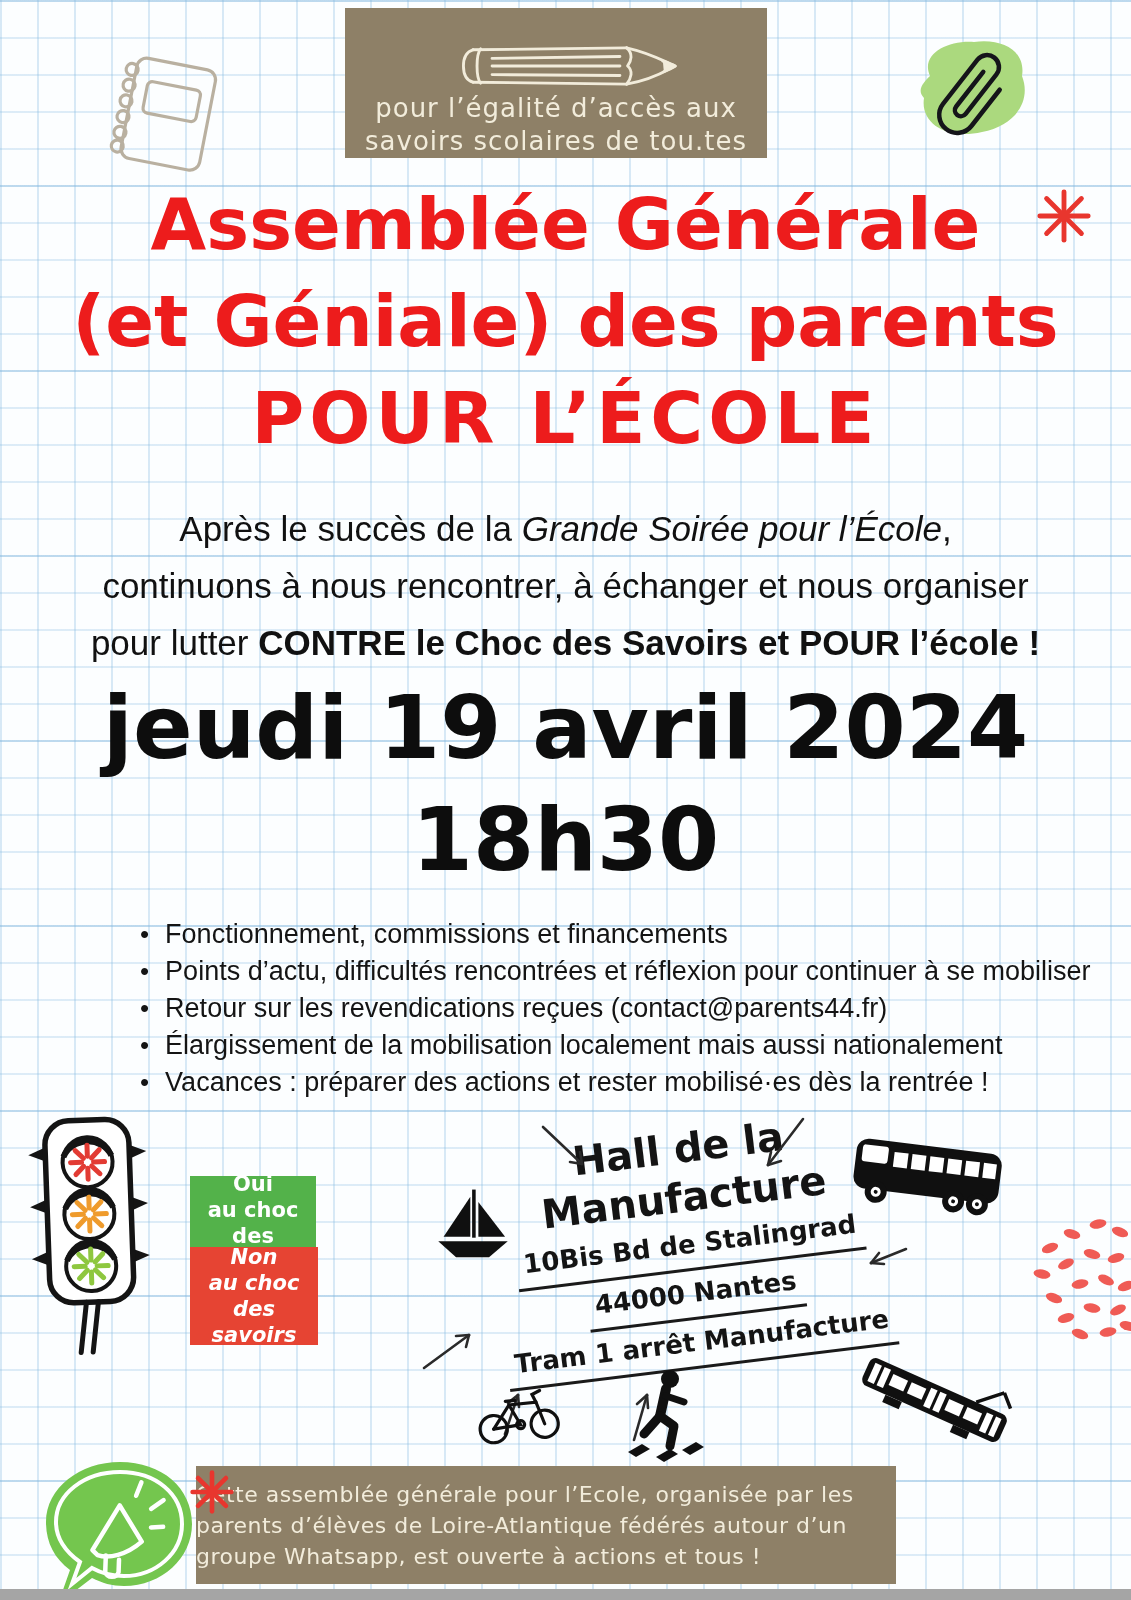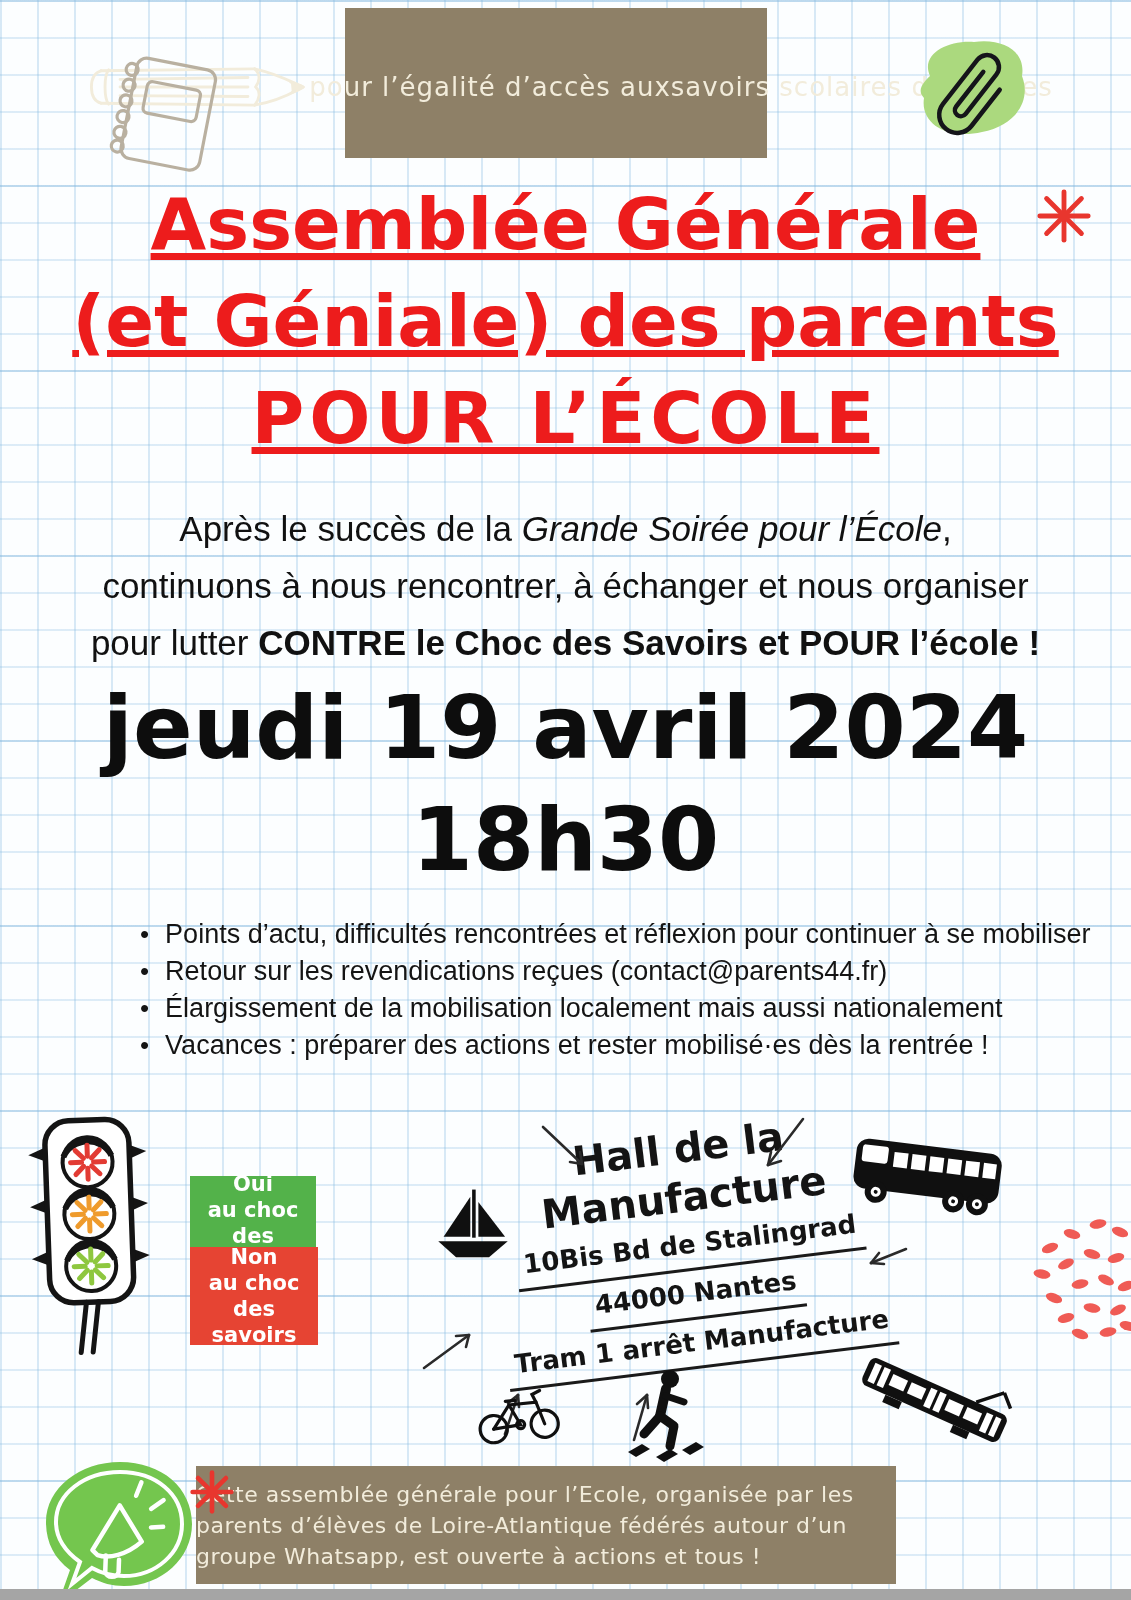--- a/index.html
+++ b/index.html
@@ -15,49 +15,49 @@
       linear-gradient(to bottom, rgba(110,170,215,.30) 2px, transparent 2px);
     background-size: 37px 37px, 37px 37px, 37px 185px;
     font-family:"DejaVu Sans", sans-serif;
     color:#1d1d1d;
   }
   .abs{position:absolute;}
   
   .top-banner{
     left:345px;top:8px;width:422px;height:150px;
     background:#8e8067;
-    display:flex;flex-direction:row;align-items:center;justify-content:center;
+    display:flex;flex-direction:column;align-items:center;justify-content:flex-end;
     padding-top:8px;box-sizing:border-box;
   }
   .top-banner .hand{
     color:#f2ecdb;font-size:26px;line-height:33px;letter-spacing:1px;
     font-family:"DejaVu Sans", sans-serif;white-space:nowrap;
   }
   
-  .title{left:0;right:0;top:176px;text-align:center;color:#ed1c1c;font-weight:bold;text-decoration:underline;}
+  .title{left:0;right:0;top:176px;text-align:center;color:#ed1c1c;font-weight:bold;}
   .title .t-line{font-size:72px;line-height:97px;white-space:nowrap;}
   .title .t-line3{letter-spacing:5px;}
   
   .intro{left:15px;right:15px;top:500px;text-align:center;
     font-family:"Liberation Sans", sans-serif;font-size:35px;line-height:57px;color:#111;}
   .intro .it{font-style:italic;}
   .intro .bd{font-weight:bold;}
   
   .datetime{left:0;right:0;top:672px;text-align:center;font-weight:bold;color:#0d0d0d;}
   .datetime .d-line{font-size:88px;line-height:112px;white-space:nowrap;}
   
   .agenda{left:140px;top:916px;right:30px;font-family:"Liberation Sans", sans-serif;
     font-size:27px;line-height:37px;color:#141414;}
   .agenda-row{white-space:nowrap;}
   .agenda-row .dot::before{content:"•";margin-right:16px;font-size:26px;}
   
   .sign{color:#fff;font-weight:bold;text-align:center;font-size:21px;line-height:26px;
     box-sizing:border-box;display:flex;flex-direction:column;justify-content:center;}
   .sign-yes{left:190px;top:1150px;width:126px;height:93px;background:#53b24a;margin-top:26px;}
-  .sign-no{left:190px;top:1247px;width:128px;height:98px;background:#e64433;}
+  .sign-no{left:190px;top:1247px;width:128px;height:98px;background:#e64433;font-style:italic;}
   
   .venue{left:470px;top:1124px;width:440px;text-align:center;transform:rotate(-7deg);color:#141414;}
   .venue .v-name{font-size:40px;line-height:49px;font-weight:bold;white-space:nowrap;}
   .venue .v-addr{font-size:26px;line-height:44px;font-weight:bold;white-space:nowrap;}
   .venue .v-addr span{display:inline-block;border-bottom:3px solid #1a1a1a;padding:0 8px 2px;}
   
   .footnote{left:196px;top:1466px;width:700px;height:118px;background:#8e8067;
     box-sizing:border-box;padding-top:13px;text-align:left;}
   .footnote .hand{color:#f2ecdb;font-size:22px;line-height:31px;letter-spacing:.5px;white-space:nowrap;}
   .bottom-edge{left:0;right:0;bottom:0;height:11px;background:#a5a5a5;}
@@ -134,20 +134,21 @@
     <div>continuons à nous rencontrer, à échanger et nous organiser</div>
     <div><span>pour lutter </span><span class="bd">CONTRE le Choc des Savoirs et POUR l’école !</span></div>
   </div>
 
   <div class="abs datetime">
     <div class="d-line">jeudi 19 avril 2024</div>
     <div class="d-line">18h30</div>
   </div>
 
   <div class="abs agenda">
+    <div class="agenda-row"><span class="dot"></span><span>Fonctionnement, commissions et financements</span></div>
     <div class="agenda-row"><span class="dot"></span><span>Points d’actu, difficultés rencontrées et réflexion pour continuer à se mobiliser</span></div>
     <div class="agenda-row"><span class="dot"></span><span>Retour sur les revendications reçues (contact@parents44.fr)</span></div>
     <div class="agenda-row"><span class="dot"></span><span>Élargissement de la mobilisation localement mais aussi nationalement</span></div>
     <div class="agenda-row"><span class="dot"></span><span>Vacances : préparer des actions et rester mobilisé·es dès la rentrée !</span></div>
   </div>
 
   <span class="abs" style="left:26px;top:1112px;">
     <svg width="135" height="245" viewBox="0 0 135 245">
       <g transform="rotate(-2 67 120)">
         <g fill="#141414">

